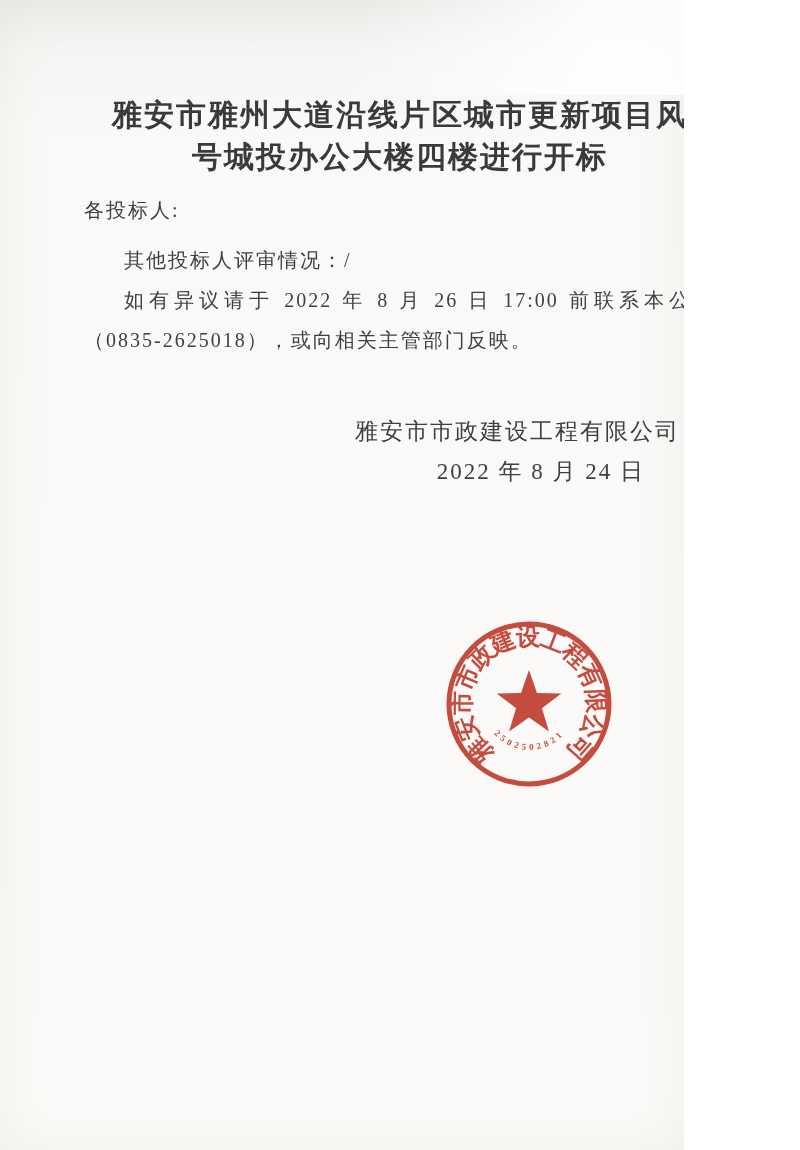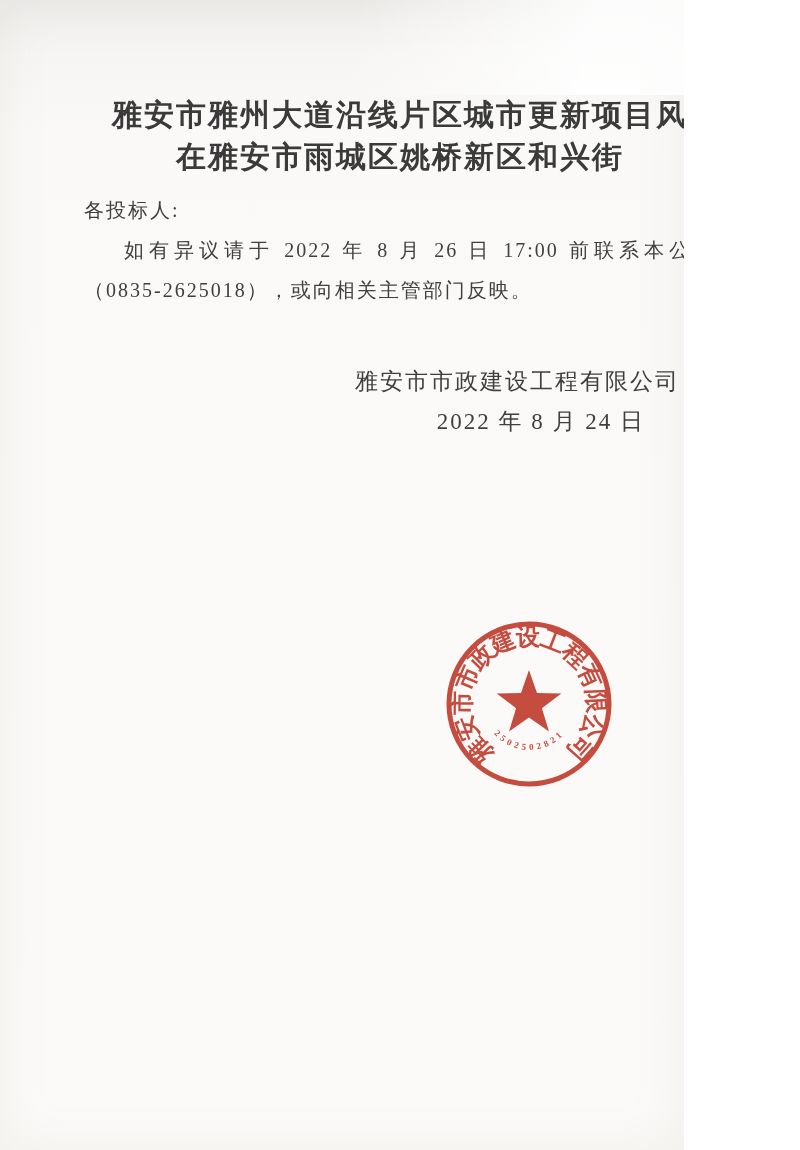--- a/index.html
+++ b/index.html
@@ -73,28 +73,29 @@
 </style>
 </head>
 <body>
 
 <div class="page">
 
   <div class="content">
 
     <div class="title">
       <div>雅安市雅州大道沿线片区城市更新项目风</div>
-      <div>在雅安市雨城区姚桥新区和兴街</div>
+      <div>号城投办公大楼四楼进行开标</div>
     </div>
 
     <div class="body-text">
       <p class="para">各投标人:</p>
 
 
 
+      <p class="para indent gap-top">其他投标人评审情况：/</p>
 
       <p class="para indent">如有异议请于 2022 年 8 月 26 日 17:00 前联系本公司（0835-2625018），或向相关主管部门反映。</p>
 
     </div>
 
     <div class="signature-block">
       <div class="sig-line sig-company">雅安市市政建设工程有限公司</div>
       <div class="sig-line sig-date">2022 年 8 月 24 日</div>
     </div>
 

